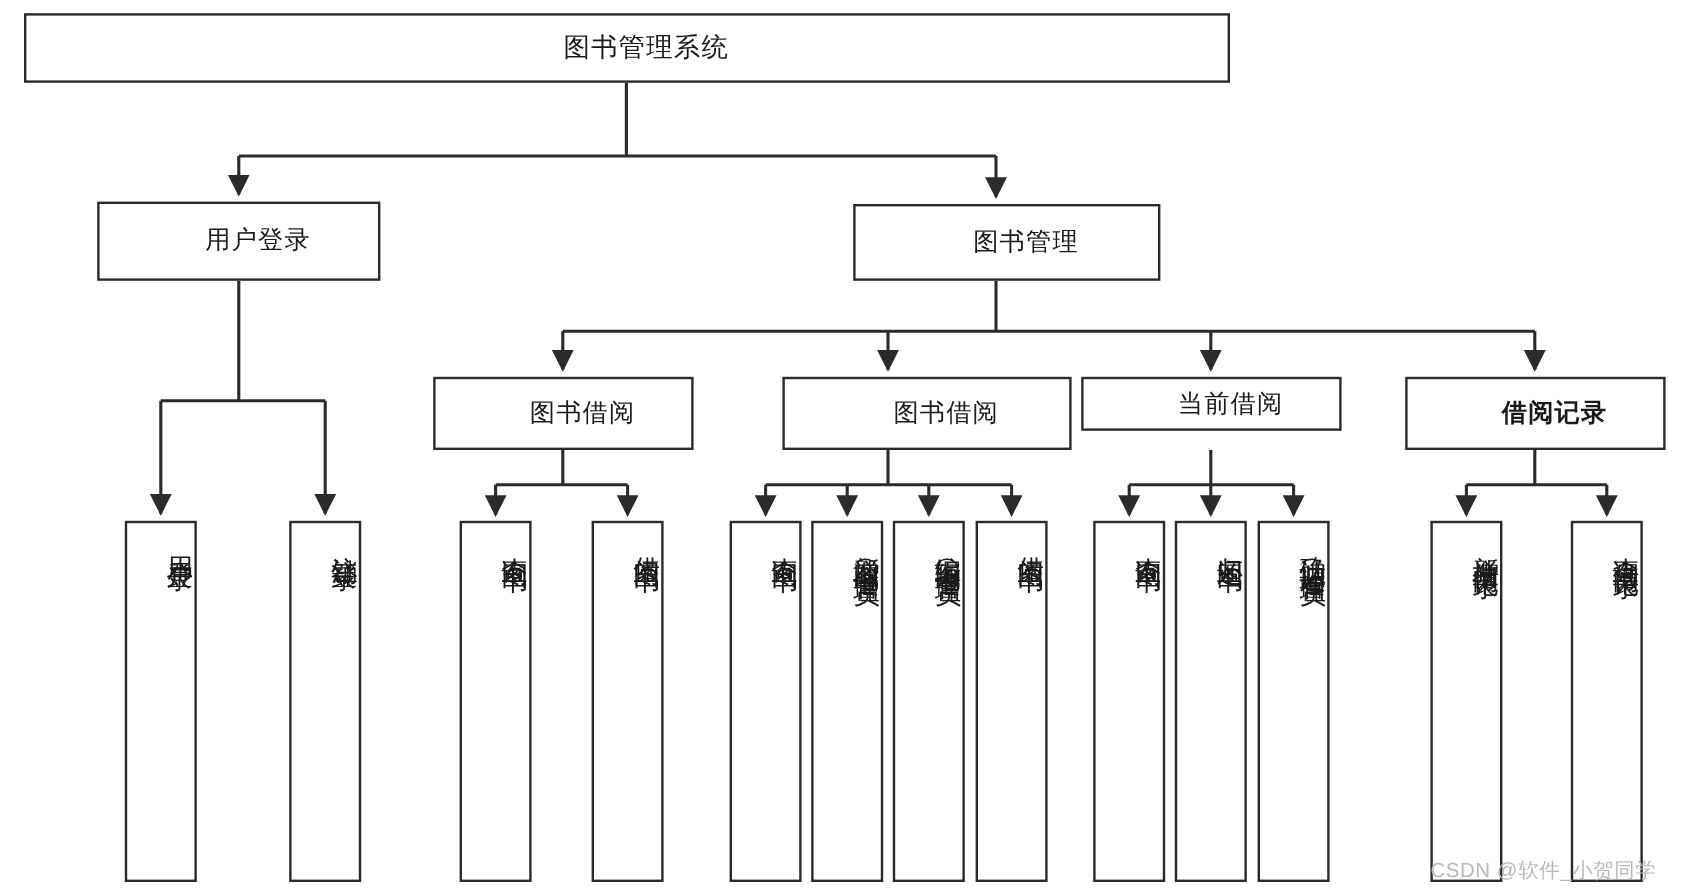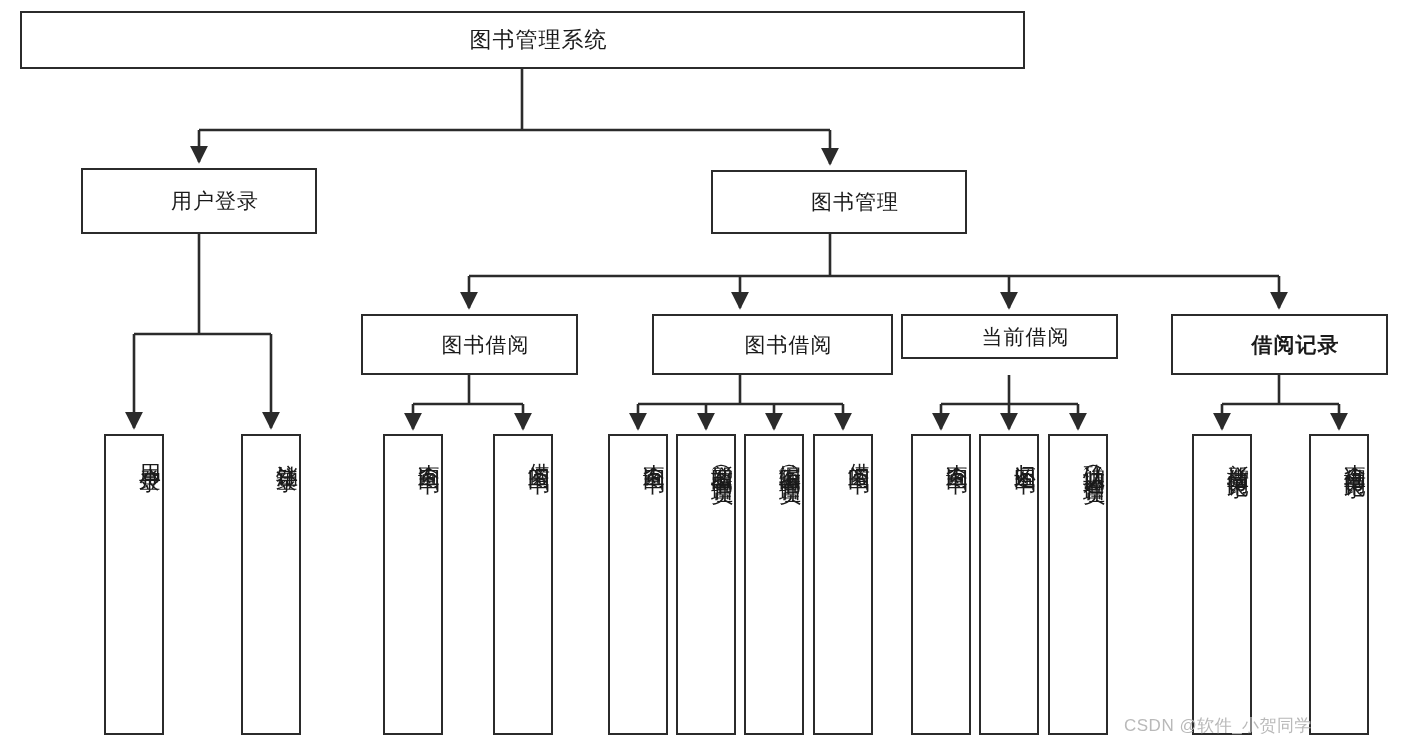--- a/index.html
+++ b/index.html
@@ -54,21 +54,21 @@
     writing-mode: vertical-rl;
     text-orientation: upright;
     font-size: 22px;
     line-height: 1.18;
     letter-spacing: 3px;
     white-space: nowrap;
     color: #1a1a1a;
   }
   .watermark {
     position: absolute;
-    left: 1124px;
+    left: 1192px;
     top: 714px;
     font-size: 17px;
     color: #b9b9b9;
     letter-spacing: 0.5px;
     z-index: 3;
     white-space: nowrap;
   }
 </style>
 </head>
 <body>

